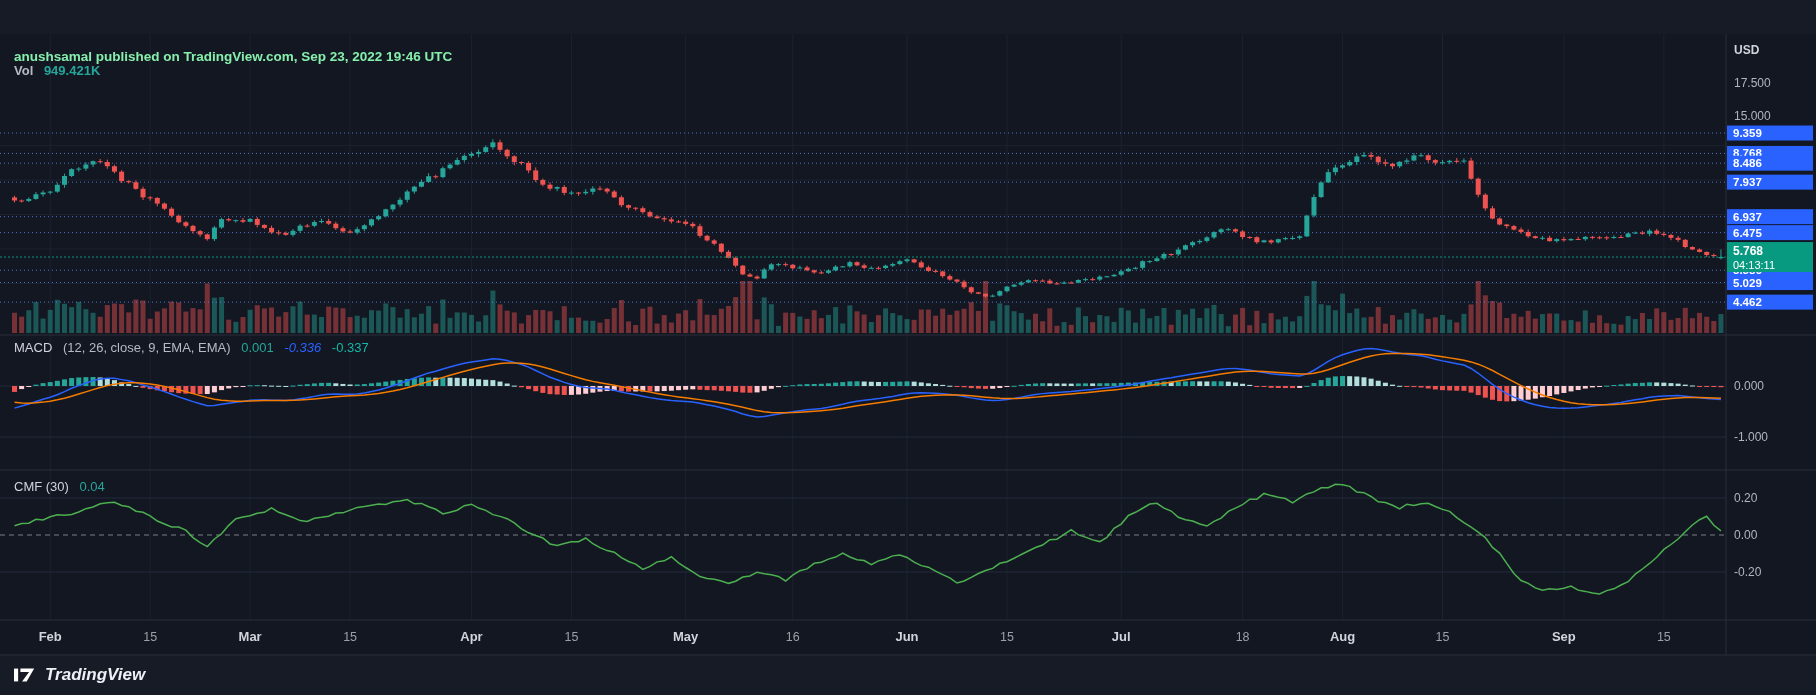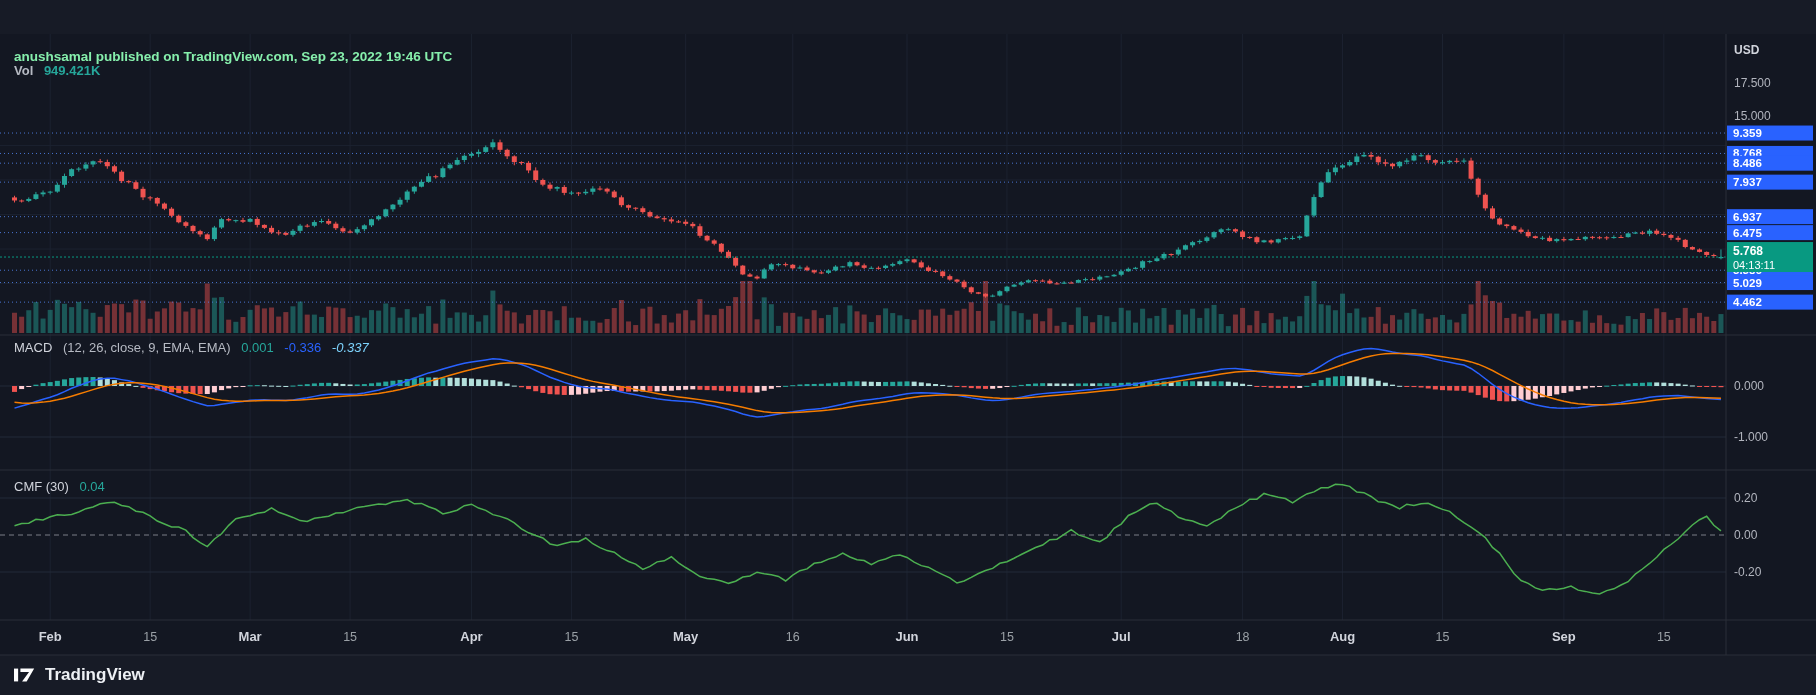--- a/index.html
+++ b/index.html
@@ -5,30 +5,30 @@
   *{box-sizing:border-box;}
   html,body{margin:0;padding:0;background:#171b26;}
   body{font-family:"Liberation Sans",sans-serif;}
   #root{position:relative;width:1816px;height:695px;overflow:hidden;background:#171b26;}
   .overlay{position:absolute;z-index:2;white-space:nowrap;}
   #publish-bar{top:0;left:0;width:100%;height:34px;line-height:34px;padding-left:14px;
     font-size:13.5px;font-weight:700;color:#86efac;margin-top:40px;}
   .legend{font-size:13px;color:#d1d4dc;}
   .legend span{margin-right:7px;}
   .legend .green{color:#26a69a;}
-  .legend .blue{color:#2962ff;}
-  .legend .orange{color:#7dd3fc;font-style:italic;}
+  .legend .blue{color:#2962ff;font-style:italic;}
+  .legend .orange{color:#14b8a6;}
   .legend .gray{color:#b6bac3;}
   #price-legend-1{top:42px;left:14px;}
   #price-legend-2{top:63px;left:14px;font-weight:bold;}
   #macd-legend{top:340px;left:14px;}
   #cmf-legend{top:479px;left:14px;}
   #chart-svg{position:absolute;top:0;left:0;z-index:1;}
   #footer-bar{top:655px;left:0;width:100%;height:40px;display:flex;align-items:center;padding-left:14px;}
-  #footer-bar .brand{margin-left:9px;font-size:17px;font-weight:700;color:#edf0f4;}
+  #footer-bar .brand{margin-left:9px;font-size:17px;font-weight:700;color:#edf0f4;font-style:italic;}
   svg text{font-family:"Liberation Sans",sans-serif;}
 </style>
 </head>
 <body>
 
 <div id="root">
 
   <svg id="chart-svg" width="1816" height="695">
       <rect x="0" y="34" width="1816" height="621" fill="#131722"></rect>
       <line x1="50.199999999999996" y1="34" x2="50.199999999999996" y2="620" stroke="#1c2230"></line>

